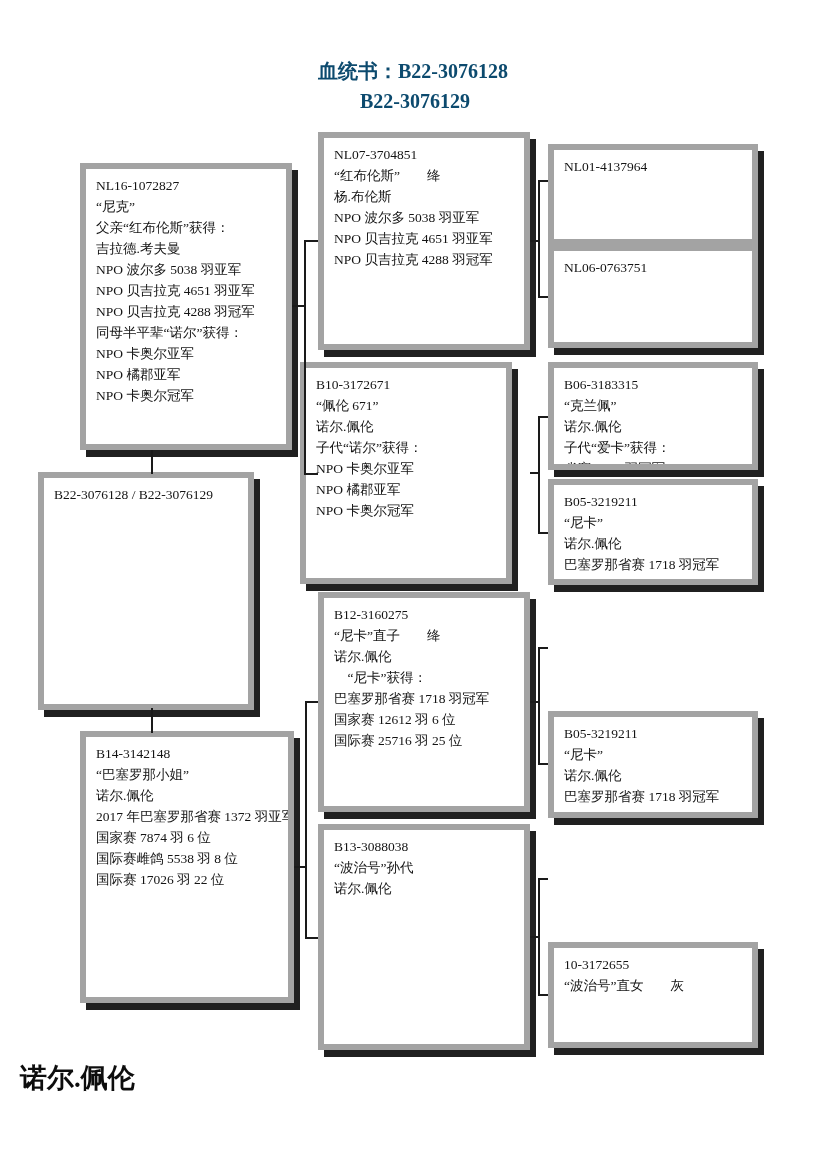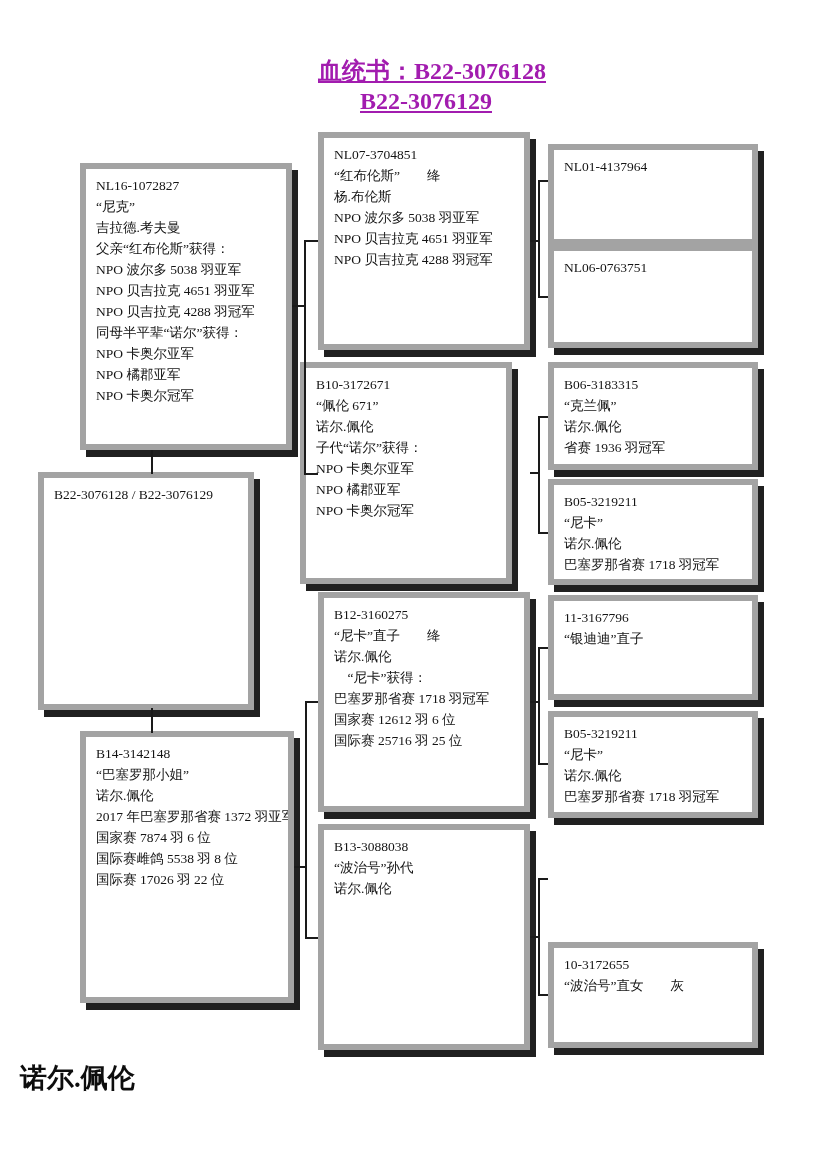--- a/index.html
+++ b/index.html
@@ -11,26 +11,25 @@
   .page {
     position:relative;
     width:820px;
     height:1159px;
     background:#ffffff;
     overflow:hidden;
   }
   .doc-title {
     position:absolute;
     left:318px; top:56px;
-    font-size:24px;
+    font-size:20px;
     font-weight:bold;
     line-height:30px;
-    color:#a21caf;
+    color:#0c4a6e;
     white-space:nowrap;
-    text-decoration:underline;
   }
   .doc-title .line2 { margin-left:42px; }
   .pbox {
     position:absolute;
     background:#ffffff;
     border:6px solid #a3a3a3;
     box-shadow:6px 7px 0 0 #202020;
     box-sizing:border-box;
     padding:6px 9px 4px 10px;
     font-size:13.5px;
@@ -62,22 +61,22 @@
 
   <div class="doc-title">
     <div><span>血统书：</span><span>B22-3076128</span></div>
     <div class="line2">B22-3076129</div>
   </div>
 
   <div class="pbox" style="left:80px;top:163px;width:212px;height:287px">
     <div class="box-id">NL16-1072827</div>
     <div>
         <div class="bline">“尼克”</div>
+        <div class="bline">父亲“红布伦斯”获得：</div>
         <div class="bline">吉拉德.考夫曼</div>
-        <div class="bline">父亲“红布伦斯”获得：</div>
         <div class="bline">NPO 波尔多 5038 羽亚军</div>
         <div class="bline">NPO 贝吉拉克 4651 羽亚军</div>
         <div class="bline">NPO 贝吉拉克 4288 羽冠军</div>
         <div class="bline">同母半平辈“诺尔”获得：</div>
         <div class="bline">NPO 卡奥尔亚军</div>
         <div class="bline">NPO 橘郡亚军</div>
         <div class="bline">NPO 卡奥尔冠军</div>
       </div>
   </div>
 
@@ -149,39 +148,34 @@
   <div class="pbox" style="left:548px;top:245px;width:210px;height:103px">
     <div class="box-id">NL06-0763751</div>
     <div></div>
   </div>
 
   <div class="pbox" style="left:548px;top:362px;width:210px;height:108px">
     <div class="box-id">B06-3183315</div>
     <div>
         <div class="bline">“克兰佩”</div>
         <div class="bline">诺尔.佩伦</div>
+        <div class="bline">子代“爱卡”获得：</div>
         <div class="bline">省赛 1936 羽冠军</div>
       </div>
   </div>
 
   <div class="pbox" style="left:548px;top:479px;width:210px;height:106px">
     <div class="box-id">B05-3219211</div>
     <div>
         <div class="bline">“尼卡”</div>
         <div class="bline">诺尔.佩伦</div>
         <div class="bline">巴塞罗那省赛 1718 羽冠军</div>
       </div>
   </div>
 
-  <div class="pbox" style="left:548px;top:595px;width:210px;height:105px">
-    <div class="box-id">11-3167796</div>
-    <div>
-        <div class="bline">“银迪迪”直子</div>
-      </div>
-  </div>
 
   <div class="pbox" style="left:548px;top:711px;width:210px;height:107px">
     <div class="box-id">B05-3219211</div>
     <div>
         <div class="bline">“尼卡”</div>
         <div class="bline">诺尔.佩伦</div>
         <div class="bline">巴塞罗那省赛 1718 羽冠军</div>
       </div>
   </div>
 

